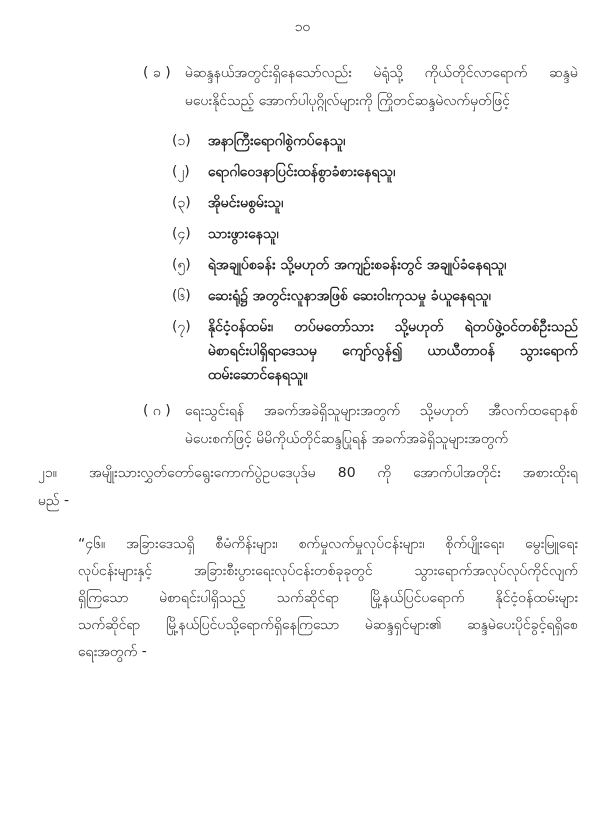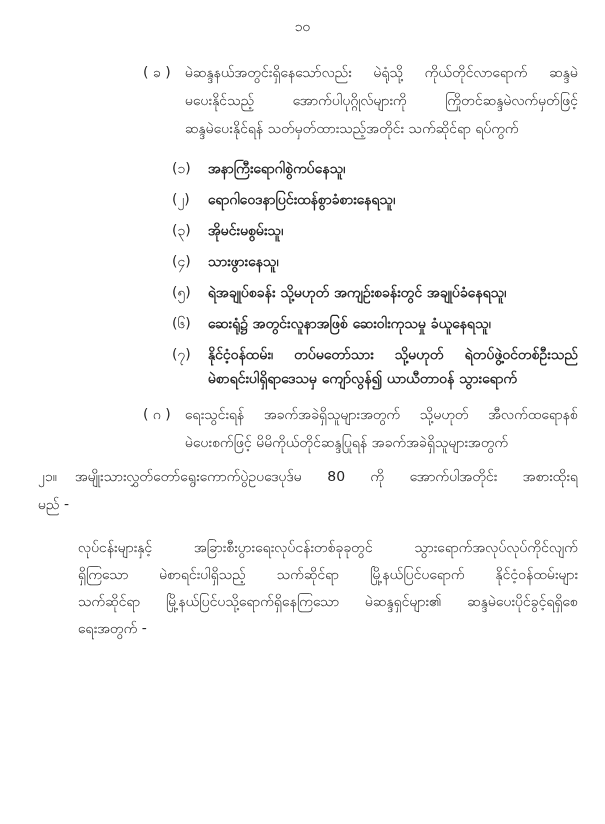--- a/index.html
+++ b/index.html
@@ -71,21 +71,21 @@
     top: 0;
     line-height: 24px;
     white-space: nowrap;
   }
 
   .para-main {
     margin: 6px 27px 0 38px;
   }
   .para-num {
     display: inline-block;
-    margin-right: 18px;
+    margin-right: 32px;
   }
 
   .quote-block {
     margin: 16px 27px 0 78px;
   }
   .quote-block .tline {
     line-height: 27px;
     height: 27px;
   }
 </style>
@@ -93,21 +93,20 @@
 <body>
 
 <div class="page">
 
   <div class="page-number">၁၀</div>
 
   <div class="clause clause-kha">
     <span class="clause-label">( ခ )</span>
     <div class="tline">မဲဆန္ဒနယ်အတွင်းရှိနေသော်လည်း မဲရုံသို့ ကိုယ်တိုင်လာရောက် ဆန္ဒမဲ</div>
     <div class="tline">မပေးနိုင်သည့် အောက်ပါပုဂ္ဂိုလ်များကို ကြိုတင်ဆန္ဒမဲလက်မှတ်ဖြင့်</div>
-    <div class="tline">ဆန္ဒမဲပေးနိုင်ရန် သတ်မှတ်ထားသည့်အတိုင်း သက်ဆိုင်ရာ ရပ်ကွက်</div>
   </div>
 
   <div class="sub-list">
     <div class="list-item">
       <span class="item-num">(၁)</span>
       <div class="tline">အနာကြီးရောဂါစွဲကပ်နေသူ၊</div>
     </div>
     <div class="list-item">
       <span class="item-num">(၂)</span>
       <div class="tline">ရောဂါဝေဒနာပြင်းထန်စွာခံစားနေရသူ၊</div>
@@ -125,34 +124,36 @@
       <div class="tline">ရဲအချုပ်စခန်း သို့မဟုတ် အကျဉ်းစခန်းတွင် အချုပ်ခံနေရသူ၊</div>
     </div>
     <div class="list-item">
       <span class="item-num">(၆)</span>
       <div class="tline">ဆေးရုံ၌ အတွင်းလူနာအဖြစ် ဆေးဝါးကုသမှု ခံယူနေရသူ၊</div>
     </div>
     <div class="list-item">
       <span class="item-num">(၇)</span>
       <div class="tline">နိုင်ငံ့ဝန်ထမ်း၊ တပ်မတော်သား သို့မဟုတ် ရဲတပ်ဖွဲ့ဝင်တစ်ဦးသည်</div>
       <div class="tline">မဲစာရင်းပါရှိရာဒေသမှ ကျော်လွန်၍ ယာယီတာဝန် သွားရောက်</div>
+      <div class="tline">ထမ်းဆောင်နေရသူ။</div>
     </div>
   </div>
 
   <div class="clause clause-ga">
     <span class="clause-label">( ဂ )</span>
     <div class="tline">ရေးသွင်းရန် အခက်အခဲရှိသူများအတွက် သို့မဟုတ် အီလက်ထရောနစ်</div>
     <div class="tline">မဲပေးစက်ဖြင့် မိမိကိုယ်တိုင်ဆန္ဒပြုရန် အခက်အခဲရှိသူများအတွက်</div>
   </div>
 
   <div class="para-main">
     <div class="tline"><span class="para-num">၂၁။</span><span>အမျိုးသားလွှတ်တော်ရွေးကောက်ပွဲဥပဒေပုဒ်မ 80 ကို အောက်ပါအတိုင်း အစားထိုးရ</span></div>
     <div class="tline">မည် -</div>
   </div>
 
   <div class="quote-block">
+    <div class="tline">“၄၆။ အခြားဒေသရှိ စီမံကိန်းများ၊ စက်မှုလက်မှုလုပ်ငန်းများ၊ စိုက်ပျိုးရေး၊ မွေးမြူရေး</div>
     <div class="tline">လုပ်ငန်းများနှင့် အခြားစီးပွားရေးလုပ်ငန်းတစ်ခုခုတွင် သွားရောက်အလုပ်လုပ်ကိုင်လျက်</div>
     <div class="tline">ရှိကြသော မဲစာရင်းပါရှိသည့် သက်ဆိုင်ရာ မြို့နယ်ပြင်ပရောက် နိုင်ငံ့ဝန်ထမ်းများ</div>
     <div class="tline">သက်ဆိုင်ရာ မြို့နယ်ပြင်ပသို့ရောက်ရှိနေကြသော မဲဆန္ဒရှင်များ၏ ဆန္ဒမဲပေးပိုင်ခွင့်ရရှိစေ</div>
     <div class="tline">ရေးအတွက် -</div>
   </div>
 
 </div>
 
 </body></html>

